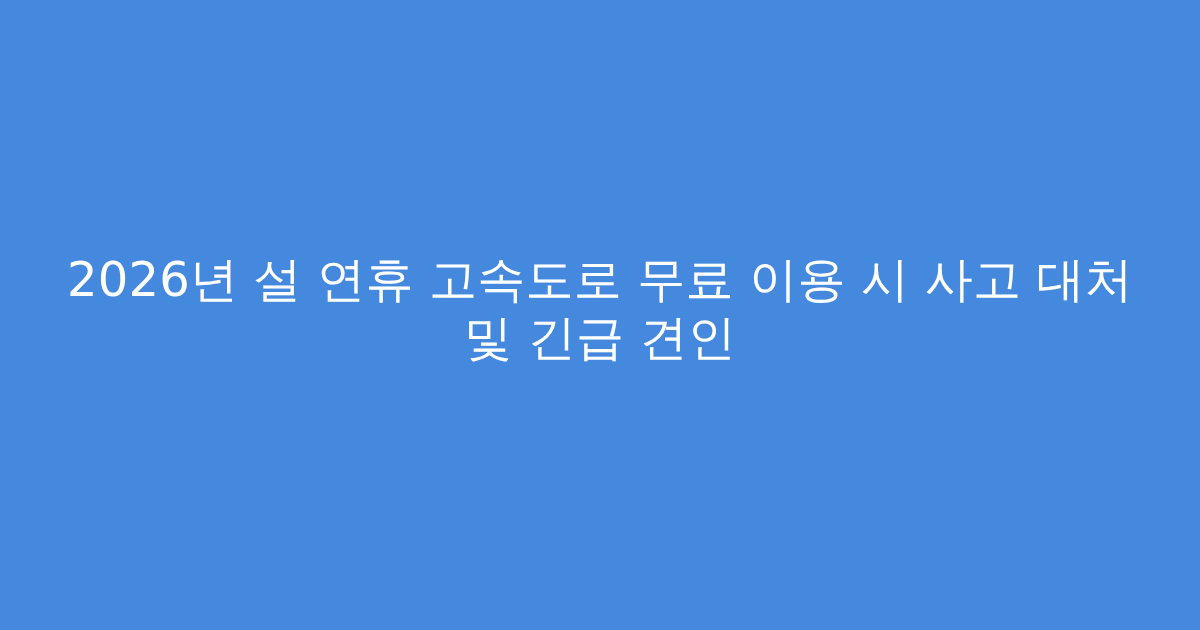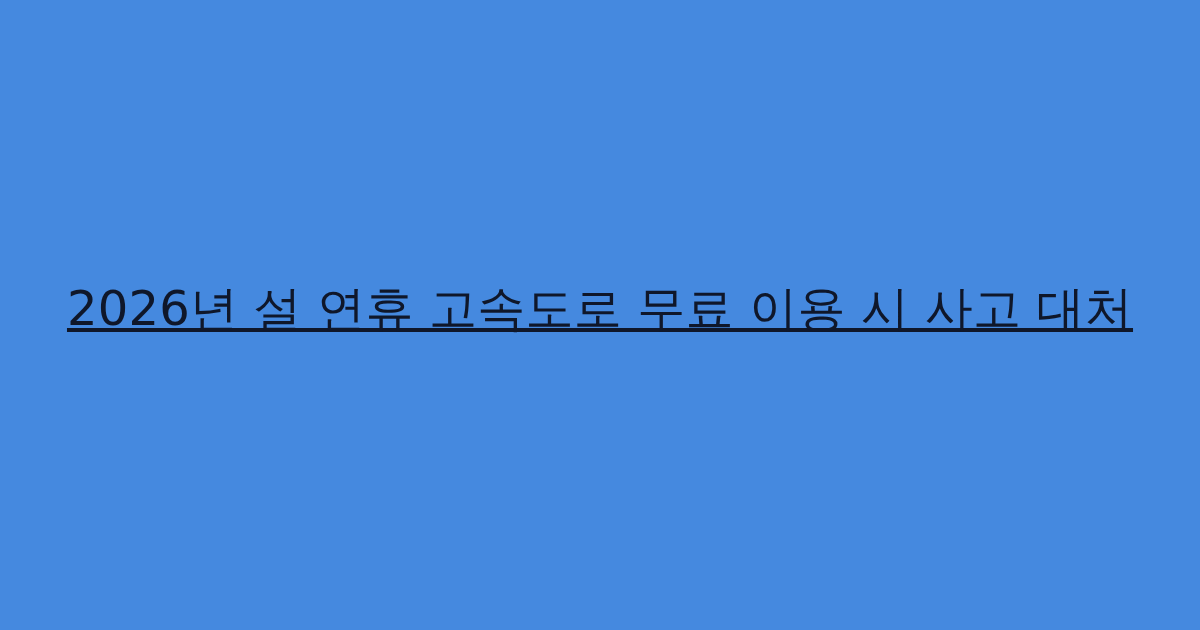--- a/index.html
+++ b/index.html
@@ -58,18 +58,19 @@
     white-space: nowrap;
   }
 </style>
 </head>
 <body>
 
 <div class="og-card" style="background-color: rgb(69, 137, 223);">
 
   <div class="headline-block">
 
-    <h1 class="headline" style="color: #0f172a; text-decoration: underline;">
+    <h1 class="headline" style="color: #ffffff;">
       <span class="headline-line">2026년 설 연휴 고속도로 무료 이용 시 사고 대처</span>
+      <span class="headline-line">및 긴급 견인</span>
     </h1>
 
   </div>
 </div>
 
 </body></html>

